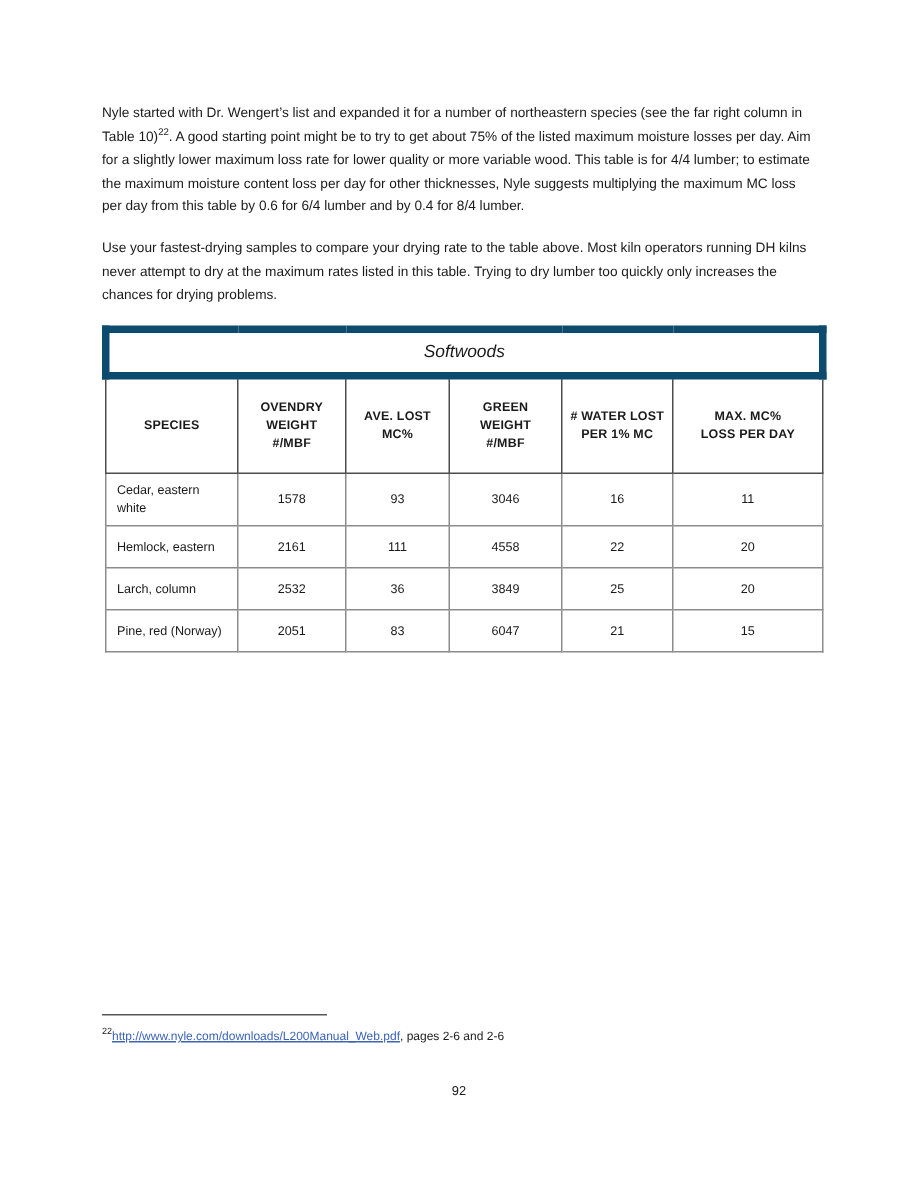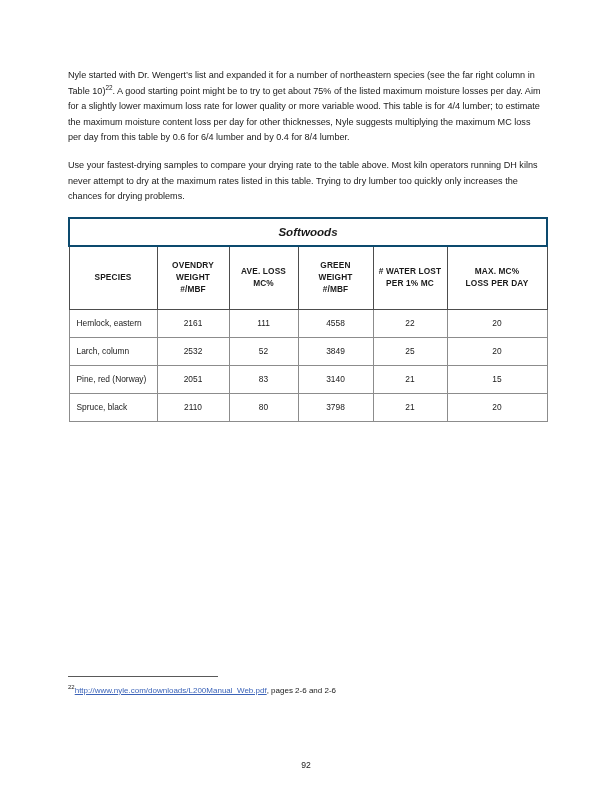--- a/index.html
+++ b/index.html
@@ -65,24 +65,24 @@
     border: 1px solid #808080;
     padding: 0;
     vertical-align: middle;
     background: #ffffff;
   }
   
   table.species-table {
     border: 1px solid #4d4d4d;
   }
   tr.title-row td {
-    border: 2px solid #0c4a6e;
+    border: 5px solid #0c4a6e;
     height: 26px;
     text-align: center;
-    font-weight: bold;
+    font-weight: normal;
     font-style: italic;
     font-size: 11.6px;
     color: #1a1a1a;
   }
   tr.head-row th {
     height: 58px;
     text-align: center;
     font-weight: bold;
     font-size: 8.3px;
     line-height: 11.6px;
@@ -139,21 +139,21 @@
     vertical-align: super;
     line-height: 0;
   }
   .footnote-link {
     color: #3b63b8;
     text-decoration: underline;
   }
   .page-number {
     position: absolute;
     left: 0;
-    top: 760px;
+    top: 722px;
     width: 612px;
     text-align: center;
     font-size: 8.6px;
     color: #1a1a1a;
   }
 </style>
 </head>
 <body>
 
 <div class="page">
@@ -181,69 +181,69 @@
         <tr class="head-row">
           <th>
             <div>SPECIES</div>
           </th>
           <th>
             <div>OVENDRY</div>
             <div>WEIGHT</div>
             <div>#/MBF</div>
           </th>
           <th>
-            <div>AVE. LOSS</div>
+            <div>AVE. LOST</div>
             <div>MC%</div>
           </th>
           <th>
             <div>GREEN</div>
             <div>WEIGHT</div>
             <div>#/MBF</div>
           </th>
           <th>
             <div># WATER LOST</div>
             <div>PER 1% MC</div>
           </th>
           <th>
             <div>MAX. MC%</div>
             <div>LOSS PER DAY</div>
           </th>
         </tr>
 
+        <tr class="data-row tall">
+          <td class="species-cell">Cedar, eastern white</td>
+          <td class="num-cell">1578</td>
+          <td class="num-cell">93</td>
+          <td class="num-cell">3046</td>
+          <td class="num-cell">16</td>
+          <td class="num-cell">11</td>
+        </tr>
         <tr class="data-row">
           <td class="species-cell">Hemlock, eastern</td>
           <td class="num-cell">2161</td>
           <td class="num-cell">111</td>
           <td class="num-cell">4558</td>
           <td class="num-cell">22</td>
           <td class="num-cell">20</td>
         </tr>
         <tr class="data-row">
           <td class="species-cell">Larch, column</td>
           <td class="num-cell">2532</td>
-          <td class="num-cell">52</td>
+          <td class="num-cell">36</td>
           <td class="num-cell">3849</td>
           <td class="num-cell">25</td>
           <td class="num-cell">20</td>
         </tr>
         <tr class="data-row">
           <td class="species-cell">Pine, red (Norway)</td>
           <td class="num-cell">2051</td>
           <td class="num-cell">83</td>
-          <td class="num-cell">3140</td>
+          <td class="num-cell">6047</td>
           <td class="num-cell">21</td>
           <td class="num-cell">15</td>
-        </tr>
-        <tr class="data-row">
-          <td class="species-cell">Spruce, black</td>
-          <td class="num-cell">2110</td>
-          <td class="num-cell">80</td>
-          <td class="num-cell">3798</td>
-          <td class="num-cell">21</td>
-          <td class="num-cell">20</td>
         </tr>
       </tbody>
     </table>
 
   </div>
 
   <div class="footnote-area">
     <div class="footnote-rule"></div>
     <div class="footnote-text"><sup class="fnnum">22</sup><a class="footnote-link" href="#">http://www.nyle.com/downloads/L200Manual_Web.pdf</a><span>, pages 2-6 and 2-6</span></div>
   </div>

